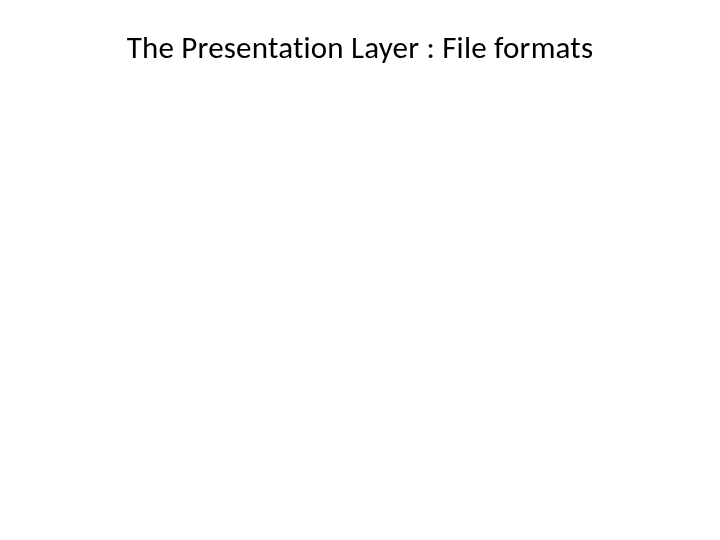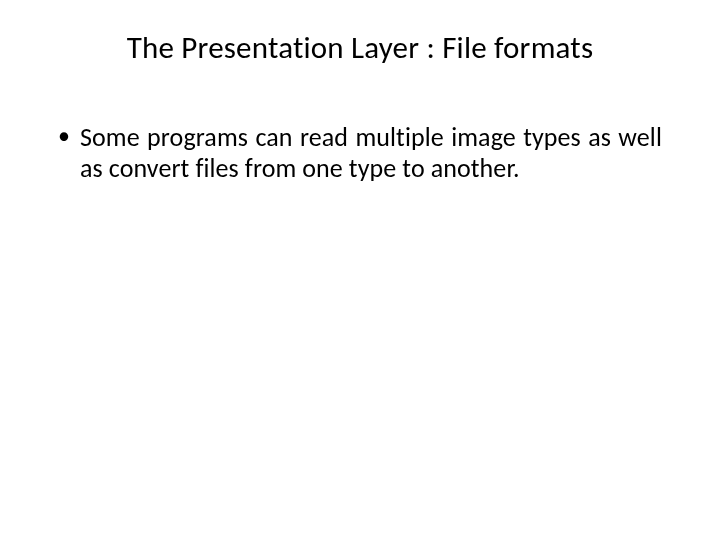--- a/index.html
+++ b/index.html
@@ -42,14 +42,13 @@
       top: 0;
       font-size: 24px;
     }
   </style>
 </head>
 <body>
 
 <h1 class="slide-title">The Presentation Layer : File formats</h1>
 
 <ul class="content-list">
-  <li>Some programs can read multiple image types as well as convert files from one type to another.</li>
 </ul>
 
 </body></html>

